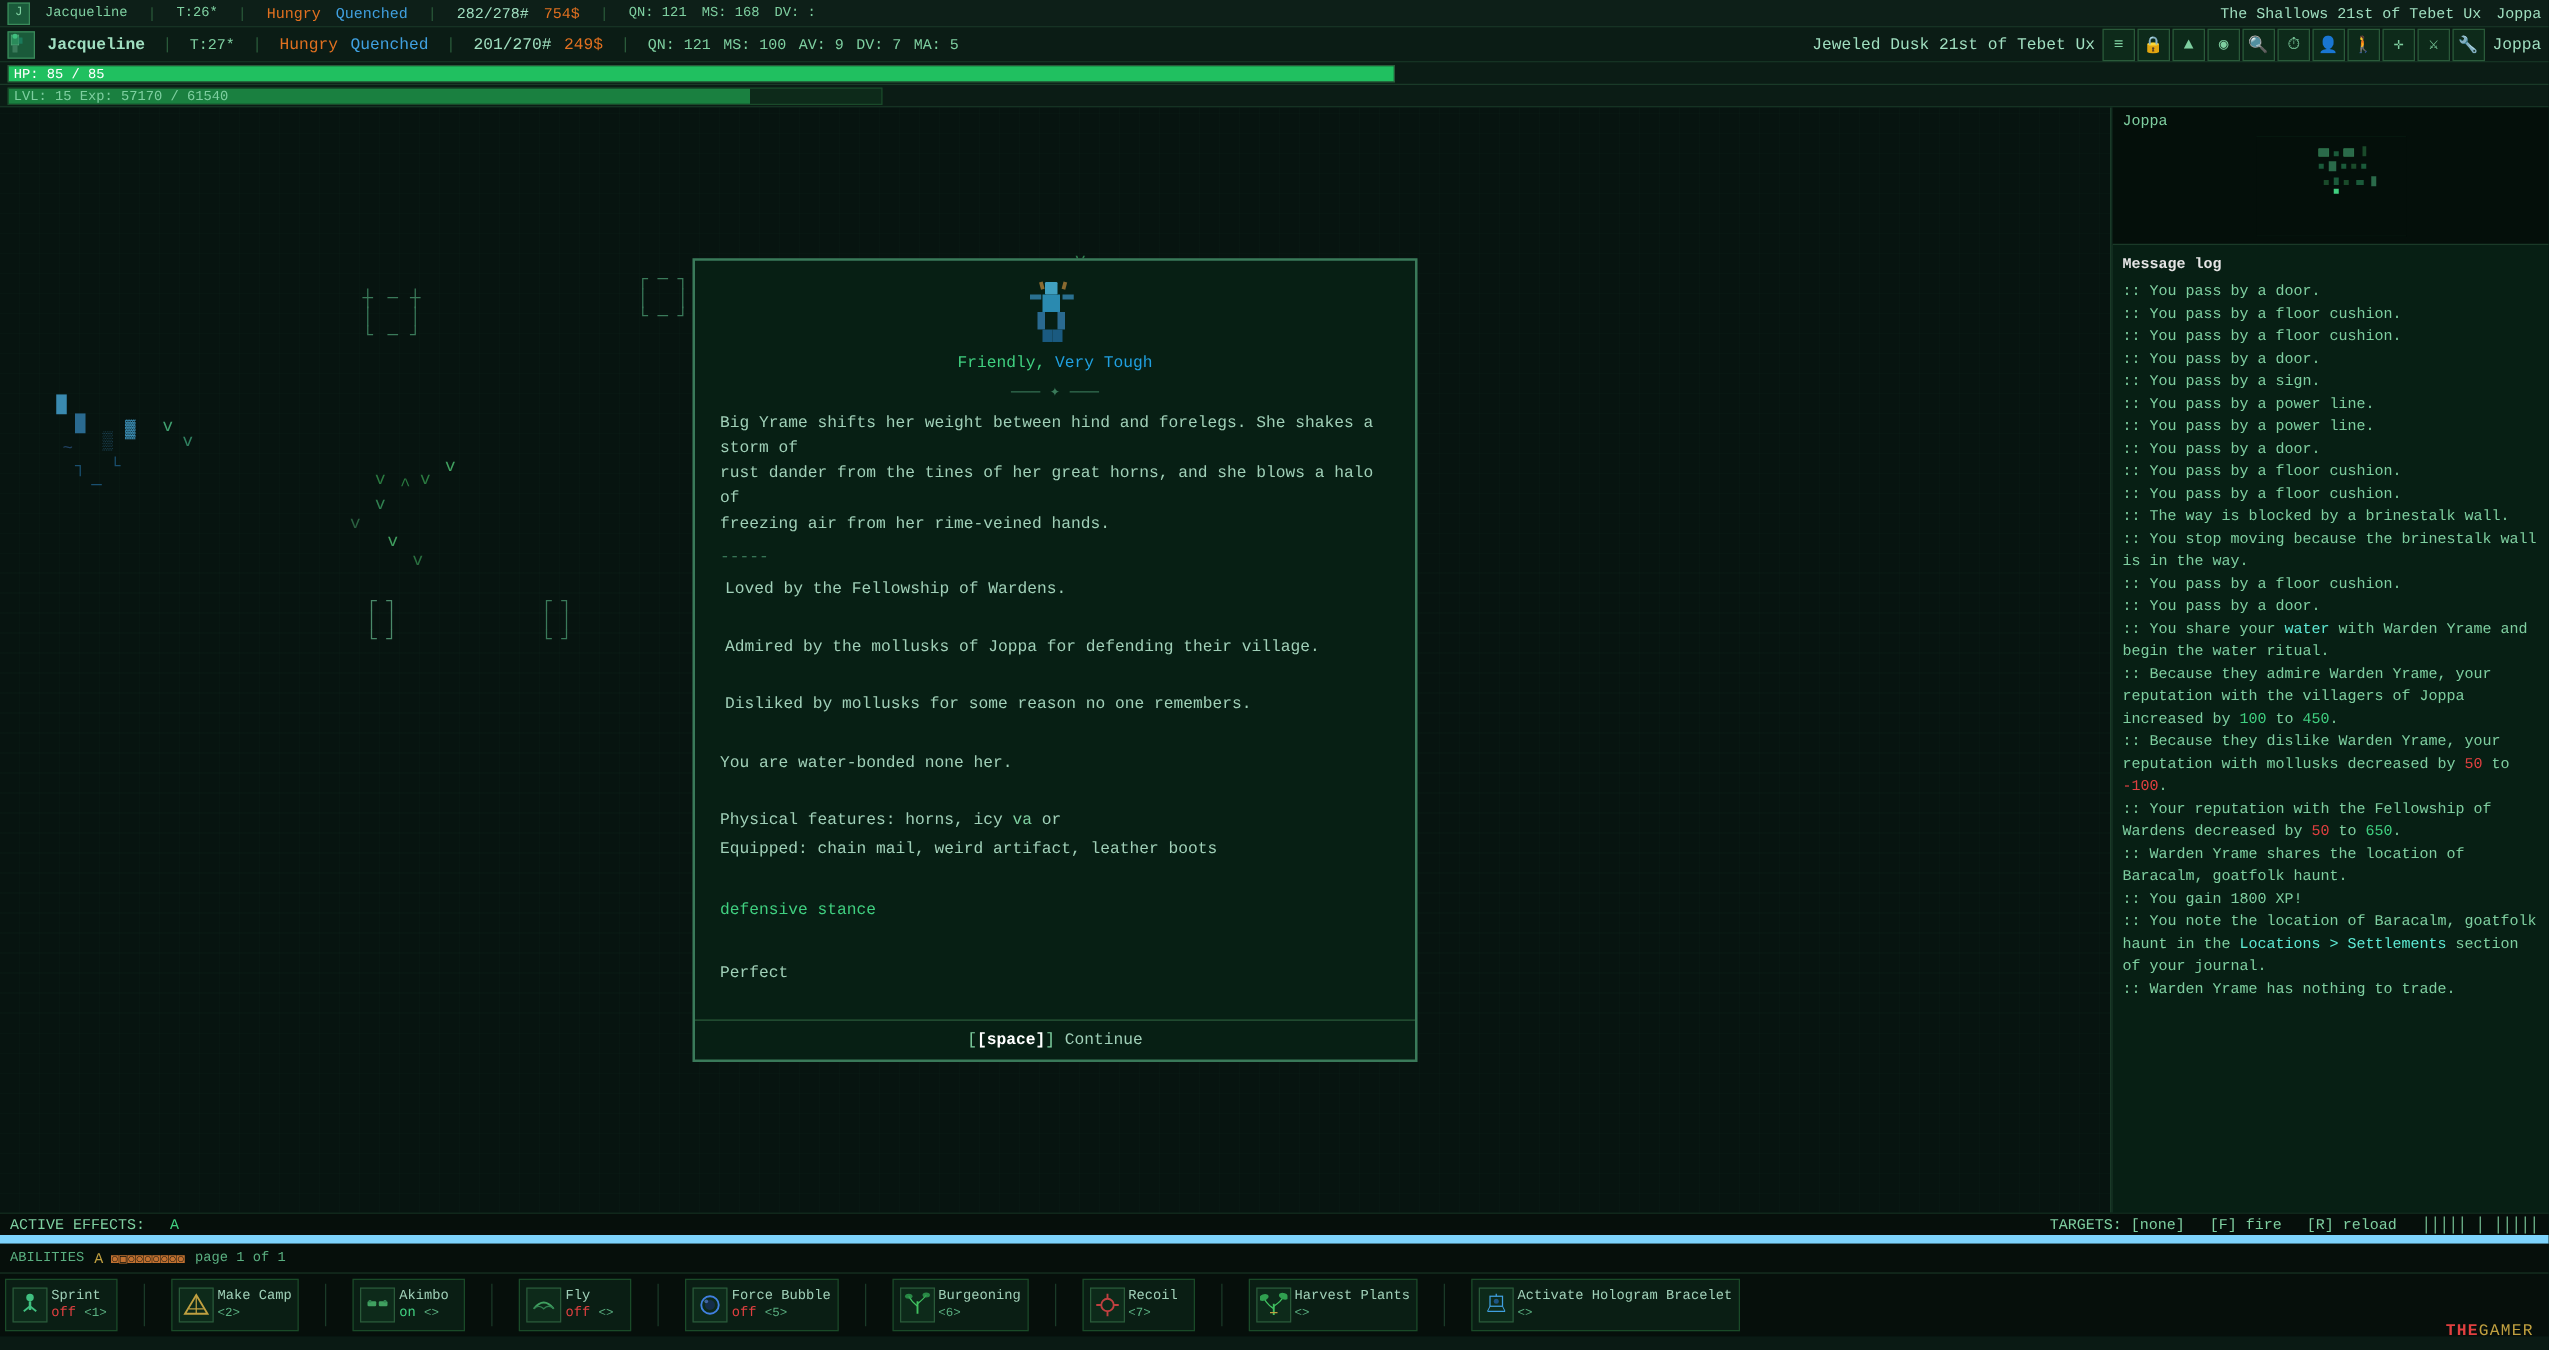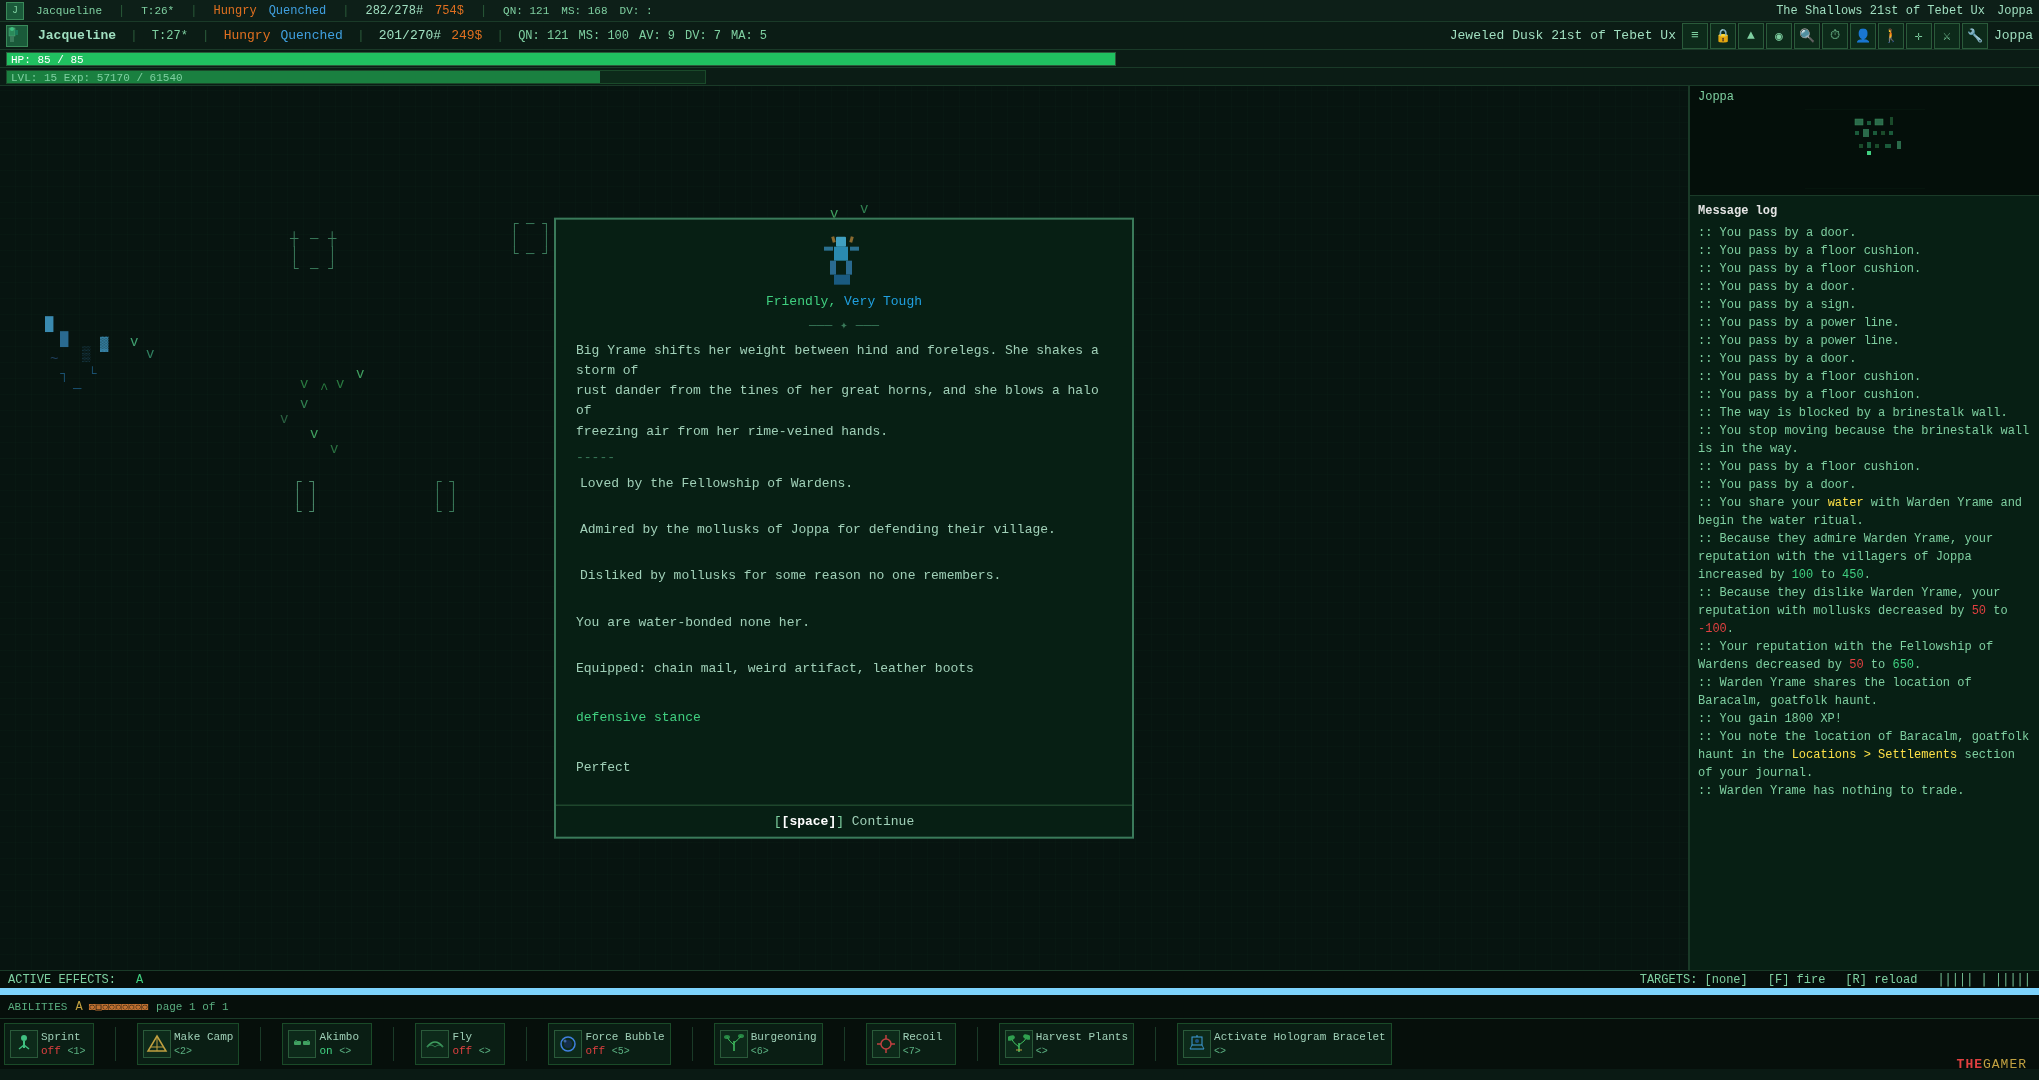--- a/index.html
+++ b/index.html
@@ -268,21 +268,21 @@
       line-height: 1.5;
       color: #7ecfa0;
     }
     .msg-log-header {
       color: #e5e5e5;
       margin-bottom: 4px;
       font-size: 12px;
       font-weight: bold;
     }
     .msg-line { color: #7ecfa0; margin: 0; }
-    .msg-link { color: #fde047; }
+    .msg-link { color: #5eead4; }
     .msg-num-pos { color: #40d080; }
     .msg-num-neg { color: #e04040; }
     .tb-icon {
       width: 26px; height: 26px;
       background: #0d2a1a;
       border: 1px solid #2a5a3a;
       display: flex; align-items: center; justify-content: center;
       font-size: 13px;
       color: #7ecfa0;
       cursor: pointer;
@@ -573,20 +573,21 @@
           <div>Big Yrame shifts her weight between hind and forelegs. She shakes a storm of<br>rust dander from the tines of her great horns, and she blows a halo of<br>freezing air from her rime-veined hands.</div>
           <div class="dialog-dashes">-----</div>
           <div class="dialog-trait">Loved by the Fellowship of Wardens.</div>
           <br>
           <div class="dialog-trait">Admired by the mollusks of Joppa for defending their village.</div>
           <br>
           <div class="dialog-trait">Disliked by mollusks for some reason no one remembers.</div>
           <br>
           <div class="dialog-water-bond">You are water-bonded none her.</div>
           <br>
+          <div class="dialog-physical">Physical features: horns, icy <span class="va">va</span> or</div>
           <div class="dialog-physical">Equipped: chain mail, weird artifact, leather boots</div>
           <br>
           <div class="dialog-stance">defensive stance</div>
           <br>
           <div class="dialog-perfect">Perfect</div>
         </div>
       </div>
 
       <div class="dialog-footer">
         <span class="dialog-continue-btn">

